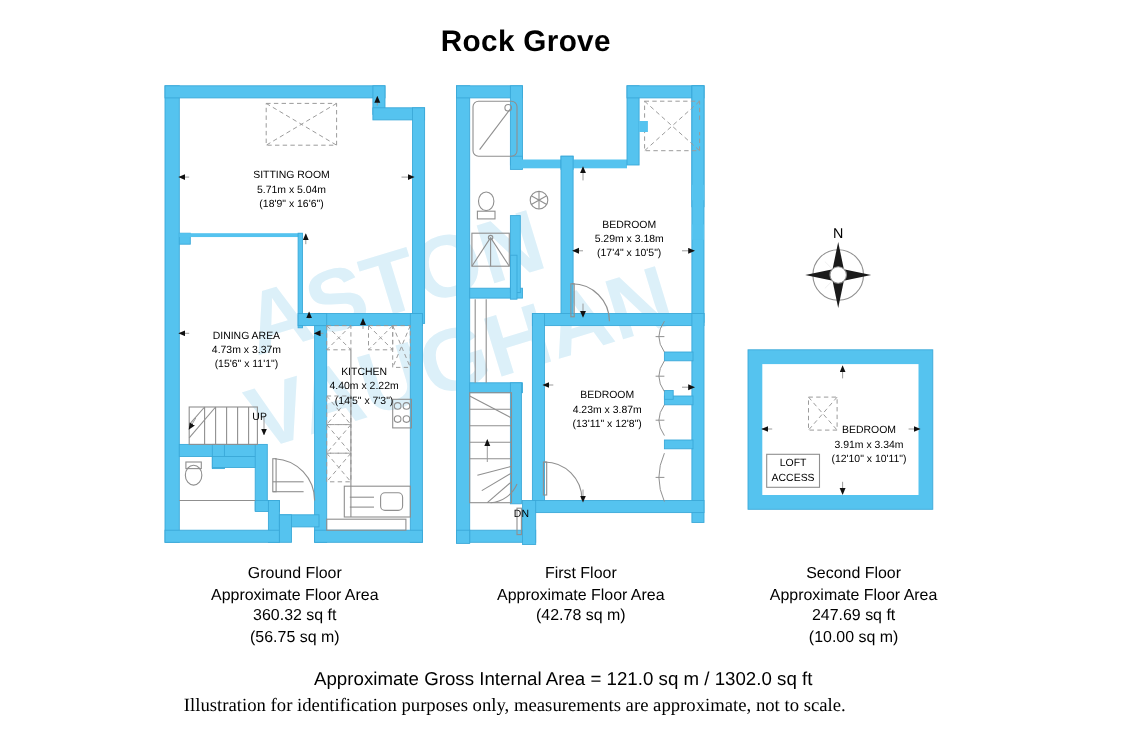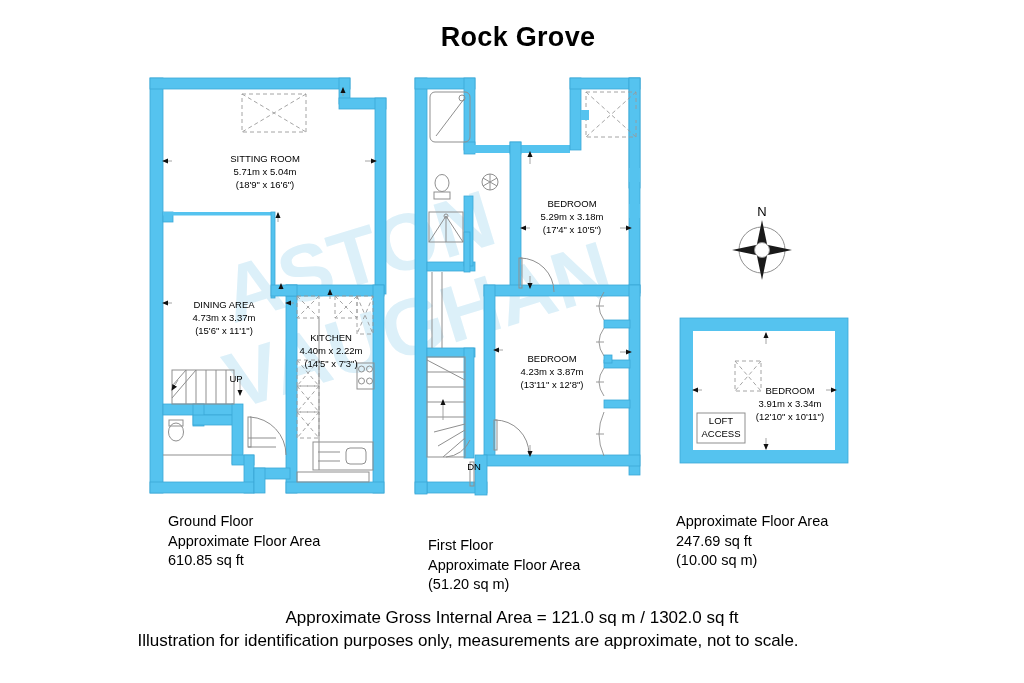--- a/index.html
+++ b/index.html
@@ -23,55 +23,55 @@
   }
   .title {
     position: absolute;
     left: 0;
     top: 22px;
     width: 956px;
     text-align: center;
     font-size: 27px;
     font-weight: bold;
     letter-spacing: 0.3px;
-    margin-left: 40px;
   }
   svg.plan {
     position: absolute;
     left: 0;
     top: 0;
     width: 1024px;
     height: 683px;
   }
   .caption-block {
     position: absolute;
-    text-align: left;
+    text-align: center;
     font-size: 14.5px;
     line-height: 19.5px;
     white-space: nowrap;
   }
   #cap-ground { left: 168px; top: 512px; width: 200px; }
-  #cap-first  { left: 428px; top: 536px; width: 200px; }
+  #cap-first  { left: 428px; top: 512px; width: 200px; }
   #cap-second { left: 676px; top: 512px; width: 200px; }
 
   .footer1 {
     position: absolute;
     left: 0;
     top: 608px;
     width: 1024px;
     text-align: center;
     font-size: 17px;
   }
   .footer2 {
     position: absolute;
     left: 0;
     top: 631px;
     width: 936px;
     text-align: center;
     font-size: 17px;
+    font-family: Liberation Serif, serif;
   }
 </style>
 </head>
 <body>
 
 <div id="page">
 
   <div class="title">Rock Grove</div>
 
   <svg class="plan" viewBox="0 0 1024 683">
@@ -415,30 +415,32 @@
       <polygon points="-30,0 -6,-5 0,0 -6,5" fill="#1a1a1a"></polygon>
       <polygon points="30,0 6,-5 0,0 6,5" fill="#1a1a1a"></polygon>
       <circle cx="0" cy="0" r="7.5" fill="#ffffff" stroke="#8f8f8f" stroke-width="1"></circle>
       <text class="lblb" x="0" y="-34" style="font-size:13px;font-weight:normal">N</text>
     </g>
   </svg>
 
   <div class="caption-block" id="cap-ground">
     <div>Ground Floor</div>
     <div>Approximate Floor Area</div>
-    <div>610.85 sq ft</div>
+    <div>360.32 sq ft</div>
+    <div>(56.75 sq m)</div>
   </div>
 
   <div class="caption-block" id="cap-first">
     <div>First Floor</div>
     <div>Approximate Floor Area</div>
-    <div>(51.20 sq m)</div>
+    <div>(42.78 sq m)</div>
   </div>
 
   <div class="caption-block" id="cap-second">
+    <div>Second Floor</div>
     <div>Approximate Floor Area</div>
     <div>247.69 sq ft</div>
     <div>(10.00 sq m)</div>
   </div>
 
   <div class="footer1">Approximate Gross Internal Area = 121.0 sq m / 1302.0 sq ft</div>
   <div class="footer2">Illustration for identification purposes only, measurements are approximate, not to scale.</div>
 
 </div>
 

